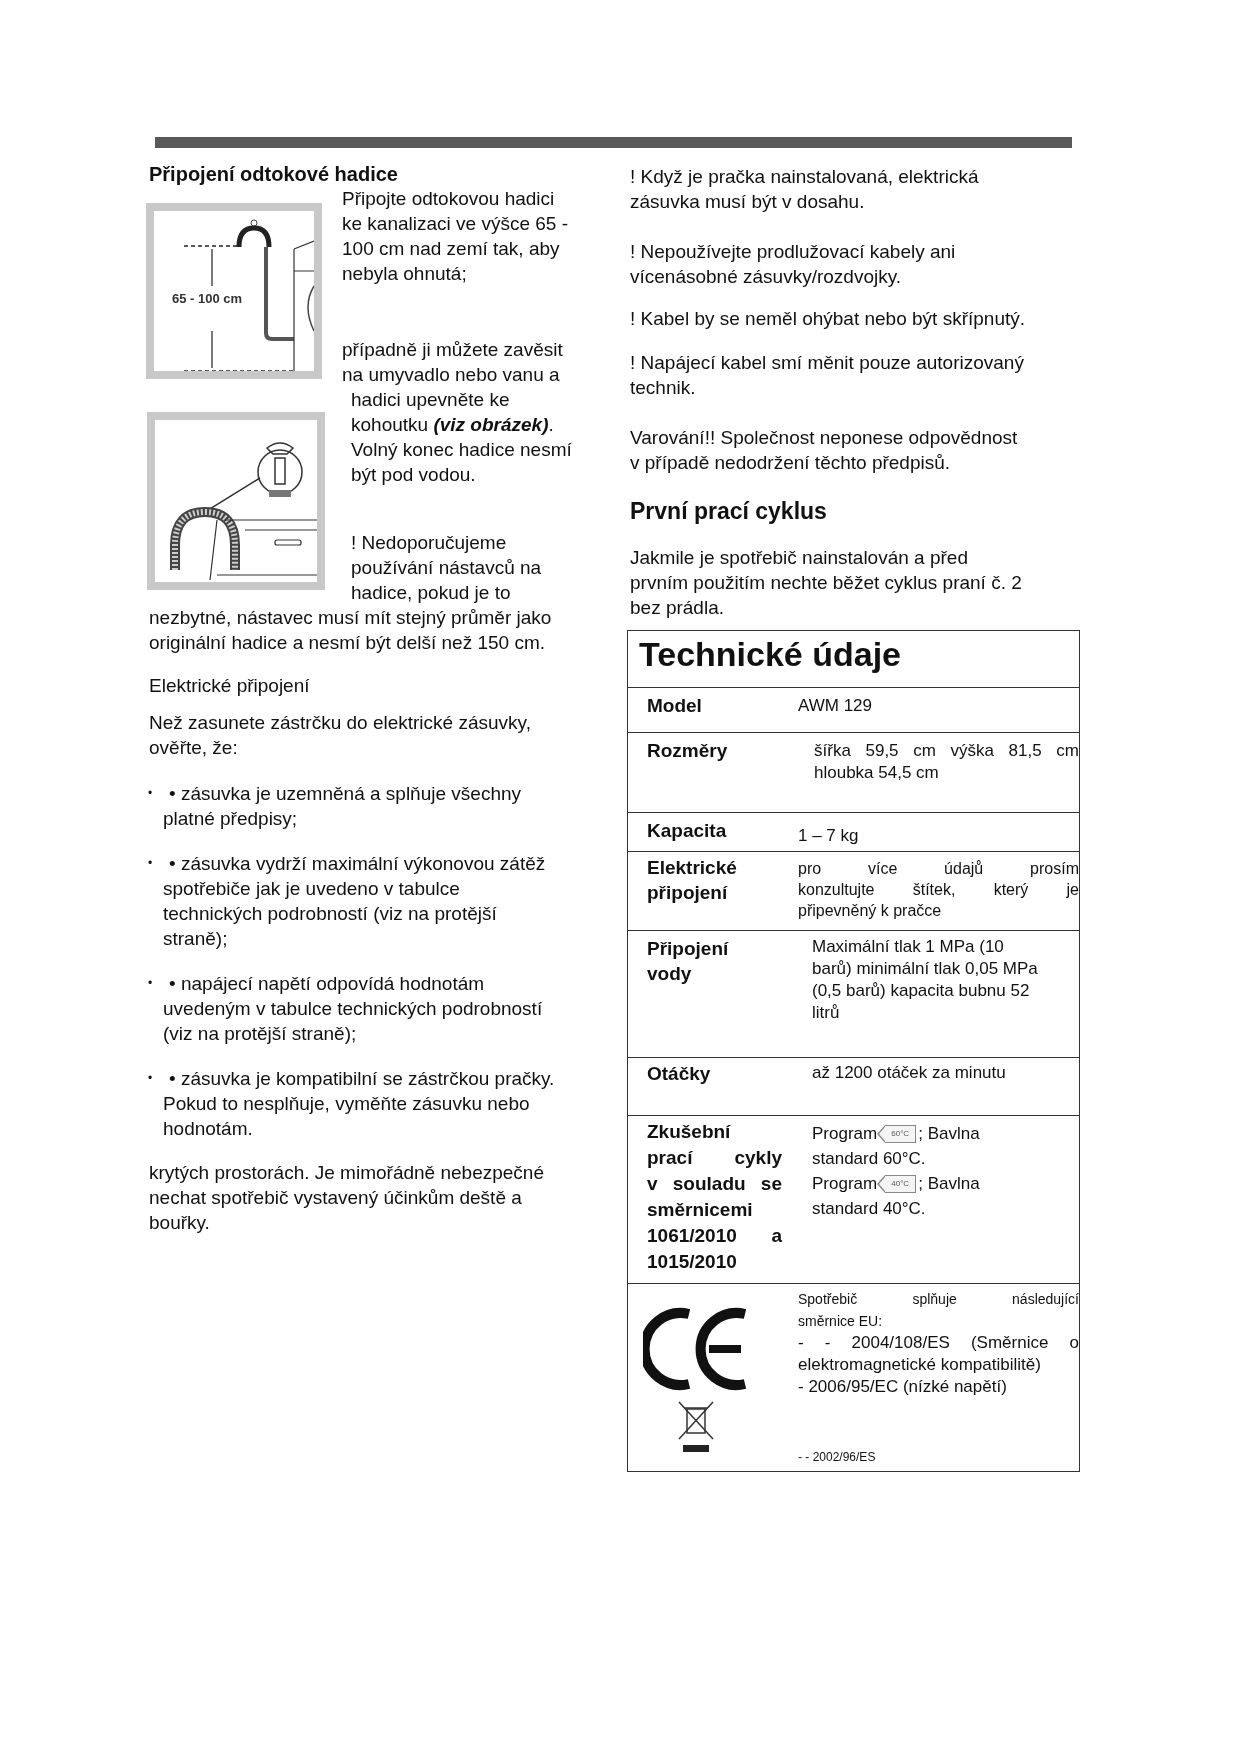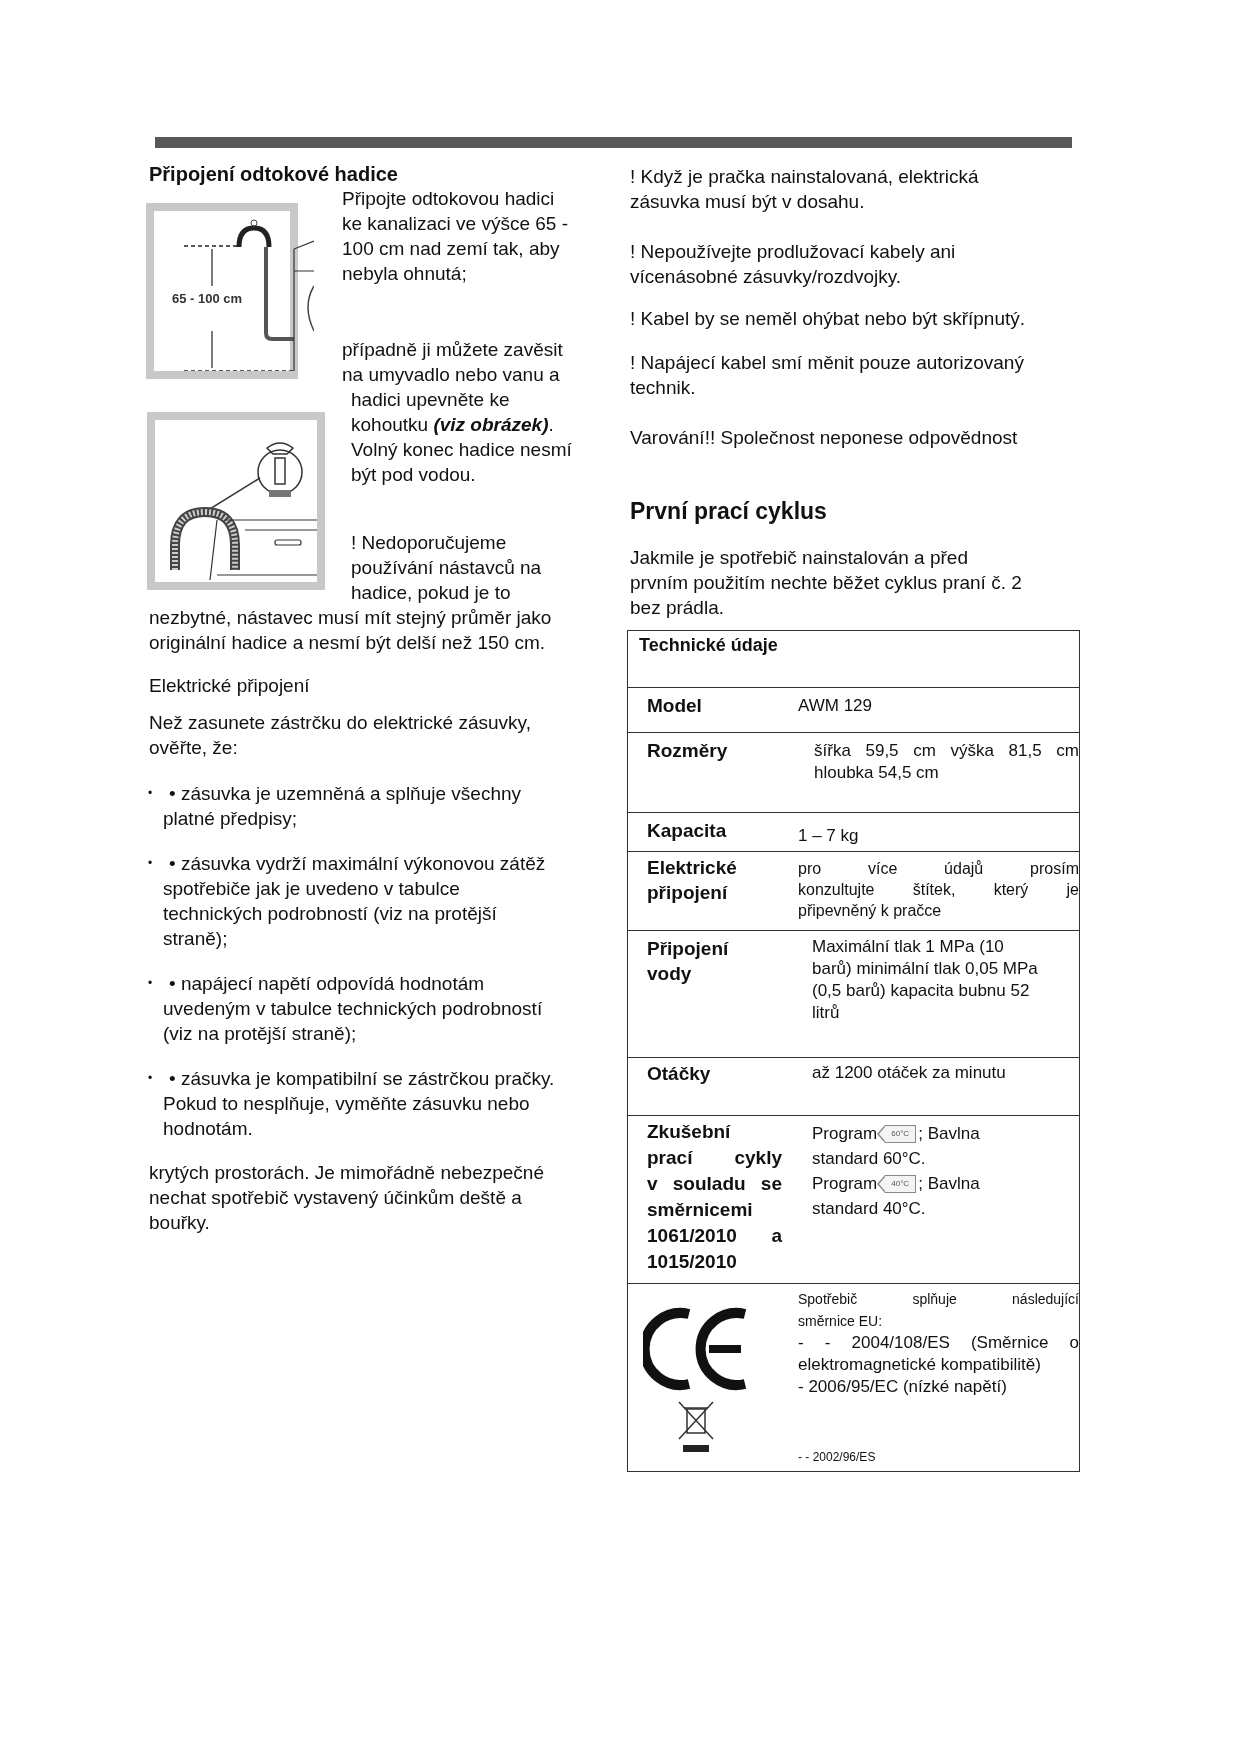--- a/index.html
+++ b/index.html
@@ -28,21 +28,21 @@
   .prog-icon:after { content:""; position:absolute; left:-6px; top:1px; width:0; height:0;
                border-top:7px solid transparent; border-bottom:7px solid transparent; border-right:6px solid #f4f4f4; }
 </style>
 </head>
 <body>
 
 <div class="abs topbar"></div>
 
 <div class="abs t h-sec" style="left:149px; top:162px;">Připojení odtokové hadice</div>
 
-<div class="abs fig" style="left:146px; top:203px; width:152px; height:176px;">
+<div class="abs fig" style="left:146px; top:203px; width:176px; height:176px;">
   <svg width="160" height="160" viewBox="0 0 160 160">
     <line x1="30" y1="35" x2="85" y2="35" stroke="#222" stroke-width="1.5" stroke-dasharray="4,3"></line>
     <line x1="30" y1="160" x2="140" y2="160" stroke="#222" stroke-width="1.5" stroke-dasharray="4,3"></line>
     <line x1="58" y1="38" x2="58" y2="75" stroke="#222" stroke-width="1.2"></line>
     <line x1="58" y1="120" x2="58" y2="157" stroke="#222" stroke-width="1.2"></line>
     <path d="M85 36 Q85 17 100 17 Q115 17 115 36" fill="none" stroke="#222" stroke-width="5"></path>
     <circle cx="100" cy="12" r="3" fill="none" stroke="#444"></circle>
     <path d="M112 36 L112 122 Q112 128 118 128 L140 128" fill="none" stroke="#555" stroke-width="4"></path>
     <path d="M140 38 L160 30 M140 38 L140 160 M140 60 L160 60" fill="none" stroke="#333" stroke-width="1.2"></path>
     <path d="M160 75 Q148 95 160 120" fill="none" stroke="#444" stroke-width="1.5"></path>
@@ -143,31 +143,32 @@
 </div>
 <div class="abs t" style="left:630px; top:306px;">
   <p>! Kabel by se neměl ohýbat nebo být skřípnutý.</p>
 </div>
 <div class="abs t" style="left:630px; top:350px;">
   <p>! Napájecí kabel smí měnit pouze autorizovaný</p>
     <p>technik.</p>
 </div>
 <div class="abs t" style="left:630px; top:425px;">
   <p>Varování!! Společnost neponese odpovědnost</p>
+    <p>v případě nedodržení těchto předpisů.</p>
 </div>
 
 <div class="abs t h-sec" style="left:630px; top:497px; font-size:23px; line-height:28px;">První prací cyklus</div>
 <div class="abs t" style="left:630px; top:545px;">
   <p>Jakmile je spotřebič nainstalován a před</p>
     <p>prvním použitím nechte běžet cyklus praní č. 2</p>
     <p>bez prádla.</p>
 </div>
 
 <div class="abs tbl">
-  <div class="abs h-big" style="left:11px; top:4px; font-size:18px;">Technické údaje</div>
+  <div class="abs h-big" style="left:11px; top:4px; font-size:34px;">Technické údaje</div>
 
   <div class="row" style="top:56px; height:45px;">
     <div class="lab" style="top:5px;">Model</div>
     <div class="val" style="top:7px; left:170px;">AWM 129</div>
   </div>
 
   <div class="row" style="top:101px; height:80px;">
     <div class="lab" style="top:5px;">Rozměry</div>
     <div class="val" style="top:7px;margin-left:16px;">
       <p class="just" style="text-align-last:justify;">šířka 59,5 cm výška 81,5 cm</p>

